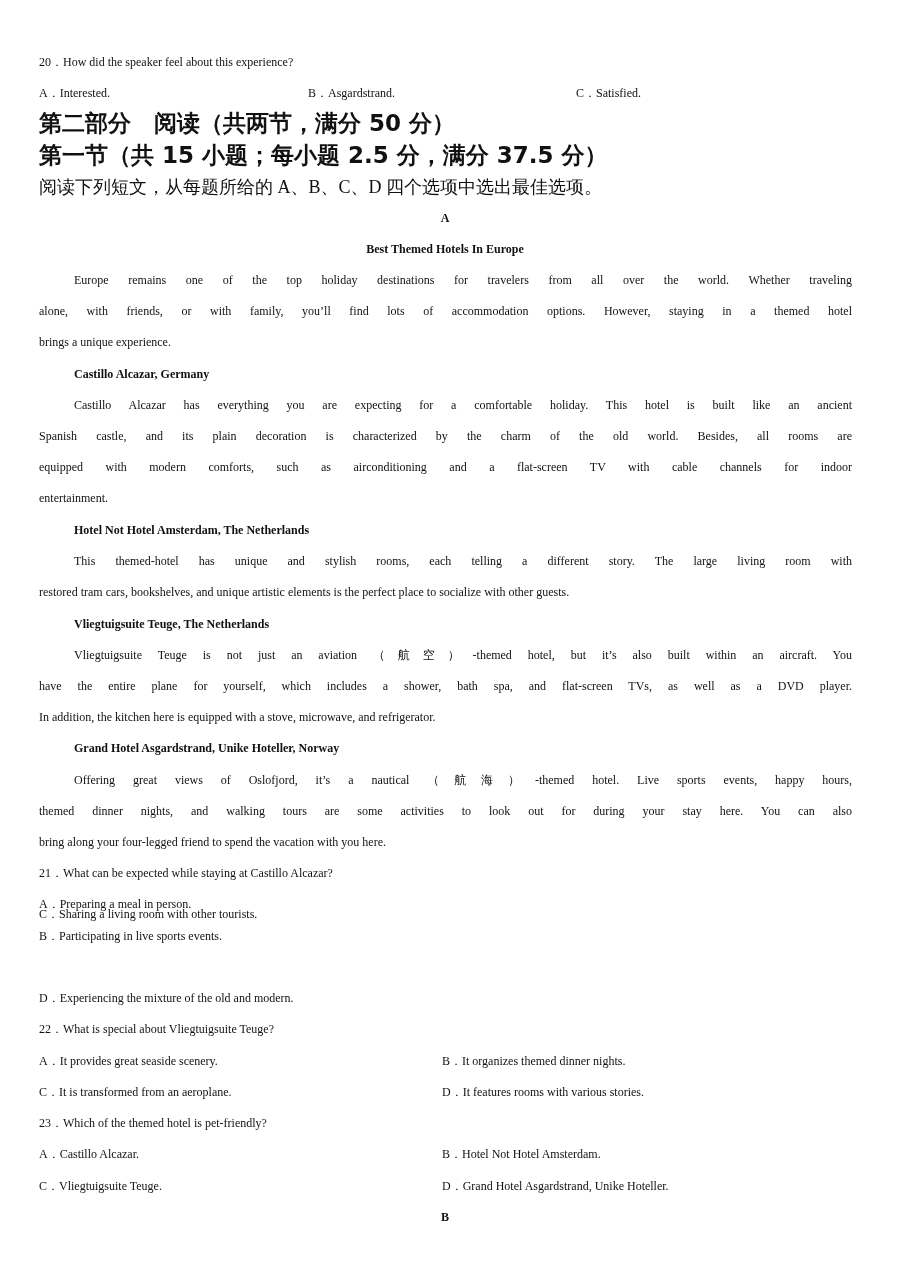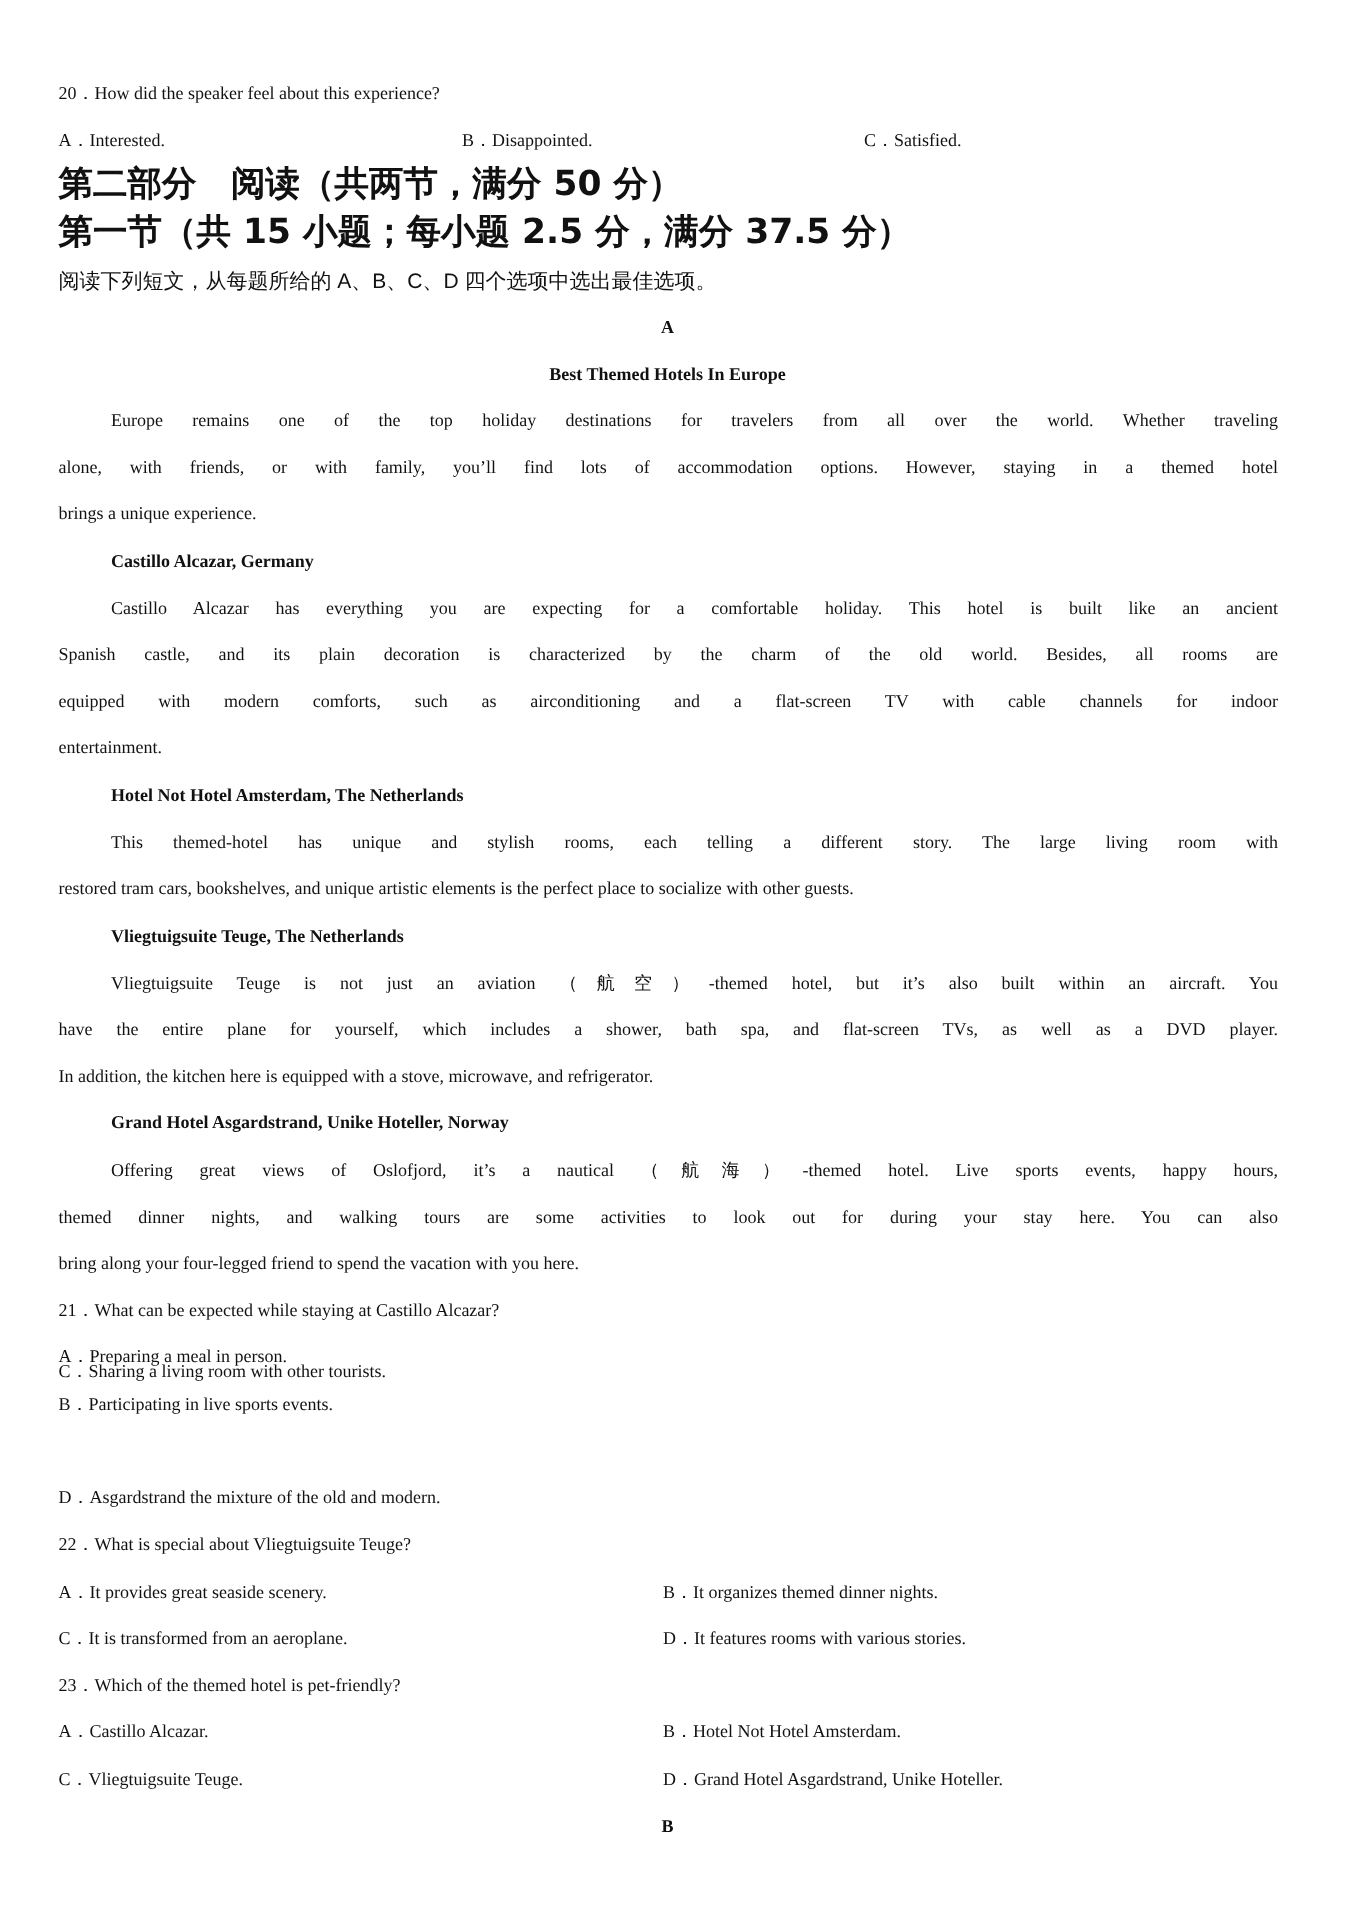--- a/index.html
+++ b/index.html
@@ -4,28 +4,28 @@
 <style>
   html, body { margin: 0; padding: 0; background: #ffffff; }
   body { width: 900px; height: 1284px; position: relative; overflow: hidden;
          font-family: "Liberation Serif", "DejaVu Serif", serif; color: #111; }
   .line { position: absolute; left: 39px; font-size: 12px; line-height: 20px; white-space: nowrap; }
   .ind { left: 74px; }
   .bold { font-weight: bold; }
   .center { left: 0; width: 890px; text-align: center; }
   .just { width: 813px; text-align: justify; text-align-last: justify; white-space: normal; }
   .cn-head { font-size: 23px; font-weight: bold; font-family: "DejaVu Sans", sans-serif; }
-  .cn-small { font-size: 14px; font-family: Liberation Sans, sans-serif; }
+  .cn-small { font-size: 18px; font-family: Liberation Serif, serif; }
 </style>
 </head>
 <body>
 
 <div class="line" style="top:52px;">20．How did the speaker feel about this experience?</div>
 <div class="line" style="top:83px;">A．Interested.</div>
-<div class="line" style="top:83px; left:308px;">B．Disappointed.</div>
+<div class="line" style="top:83px; left:308px;">B．Asgardstrand.</div>
 <div class="line" style="top:83px; left:576px;">C．Satisfied.</div>
 
 <div class="line cn-head" style="top:113px;">第二部分　阅读（共两节，满分 50 分）</div>
 <div class="line cn-head" style="top:145px;">第一节（共 15 小题；每小题 2.5 分，满分 37.5 分）</div>
 <div class="line cn-small" style="top:177px;">阅读下列短文，从每题所给的 A、B、C、D 四个选项中选出最佳选项。</div>
 
 <div class="line center bold" style="top:208px;">A</div>
 <div class="line center bold" style="top:239px;">Best Themed Hotels In Europe</div>
 
 <div class="line ind just" style="top:270px; width:778px;">Europe remains one of the top holiday destinations for travelers from all over the world. Whether traveling</div>
@@ -49,21 +49,21 @@
 
 <div class="line ind bold" style="top:738px;">Grand Hotel Asgardstrand, Unike Hoteller, Norway</div>
 <div class="line ind just" style="top:770px; width:778px;">Offering great views of Oslofjord, it’s a nautical （航海）-themed hotel. Live sports events, happy hours,</div>
 <div class="line just" style="top:801px;">themed dinner nights, and walking tours are some activities to look out for during your stay here. You can also</div>
 <div class="line" style="top:832px;text-align:center;">bring along your four-legged friend to spend the vacation with you here.</div>
 
 <div class="line" style="top:863px;">21．What can be expected while staying at Castillo Alcazar?</div>
 <div class="line" style="top:894px;">A．Preparing a meal in person.</div>
 <div class="line" style="top:926px;">B．Participating in live sports events.</div>
 <div class="line" style="top:904px;">C．Sharing a living room with other tourists.</div>
-<div class="line" style="top:988px;">D．Asgardstrand the mixture of the old and modern.</div>
+<div class="line" style="top:988px;">D．Experiencing the mixture of the old and modern.</div>
 
 <div class="line" style="top:1019px;">22．What is special about Vliegtuigsuite Teuge?</div>
 <div class="line" style="top:1051px;">A．It provides great seaside scenery.</div>
 <div class="line" style="top:1051px; left:442px;">B．It organizes themed dinner nights.</div>
 <div class="line" style="top:1082px;">C．It is transformed from an aeroplane.</div>
 <div class="line" style="top:1082px; left:442px;">D．It features rooms with various stories.</div>
 
 <div class="line" style="top:1113px;">23．Which of the themed hotel is pet-friendly?</div>
 <div class="line" style="top:1144px;">A．Castillo Alcazar.</div>
 <div class="line" style="top:1144px; left:442px;">B．Hotel Not Hotel Amsterdam.</div>

